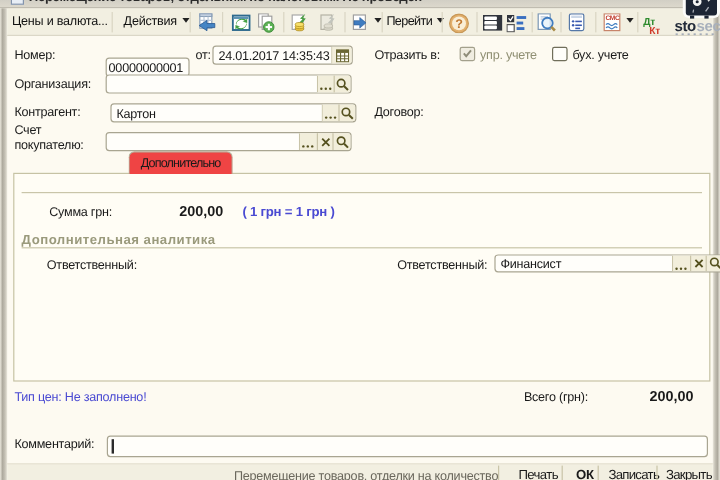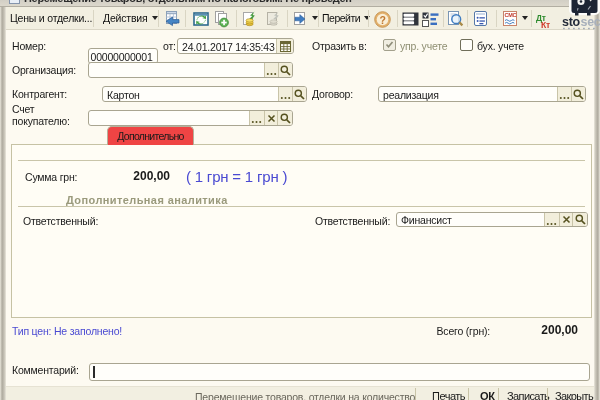--- a/index.html
+++ b/index.html
@@ -24,35 +24,35 @@
 .bseg { height:100%; display:flex; align-items:center; justify-content:center; color:#55511f; }
 .bsep { width:1px; height:100%; background:#c9c4a8; }
 .cb { position:absolute; width:13px; height:12px; border-radius:2px; background:#fffefa; border:1px solid #706e5a; }
 .cbdis { background:#f0ede1; border:1px solid #a3a08c; }
 #tab1 { left:12px; top:130px; width:88px; height:15px; background:#f0edda; border:1px solid #b5b19b; border-bottom:none; border-radius:4px 4px 0 0; text-align:center; line-height:15px; }
 #tab2 { left:107px; top:126px; width:87px; height:19px; background:#ef4444; border:1px solid #b5b19b; border-bottom:none; border-radius:5px 5px 0 0; text-align:center; line-height:18px; letter-spacing:-0.7px; z-index:3; }
 #panel { left:11px; top:144px; width:581px; height:174px; background:#fffdf5; border:1px solid #c6c2a4; z-index:2; }
 .gcap { position:absolute; color:#9a9a7c; font-weight:bold; font-size:11px; letter-spacing:0.4px; line-height:12px; white-space:nowrap; z-index:4; }
 .gline { position:absolute; height:1px; background:#c9c5a9; z-index:4; }
 .blue { color:#4a4ad2; }
-.z4 { z-index:4; }
+.z4 { z-index:4;margin-left:16px; }
 .lens { display:block; }
 </style>
 </head>
 <body>
 <div id="win">
   <div id="titlebar" class="abs">
     <div id="titleicon"></div>
     <div id="titletxt">Перемещение товаров, отдельним по налоговим. Не проведен</div>
   </div>
   <div id="lborder" class="abs"></div>
   <div id="rborder" class="abs"></div>
 
   <div id="toolbar" class="abs">
-    <div class="tbtxt" style="left:4px;">Цены и отделки...</div>
+    <div class="tbtxt" style="left:4px;">Цены и валюта...</div>
     <div class="tsep" style="left:87px;"></div>
     <div class="tbtxt" style="left:97px;">Действия <span class="drop"></span></div>
     <div class="tsep" style="left:152px;"></div>
     <div class="ticon" style="left:157px;"><svg width="17" height="17" viewBox="0 0 17 17">
           <rect x="3.5" y="0.5" width="10" height="12" fill="#fff" stroke="#8ba0b8"></rect>
           <rect x="3.5" y="0.5" width="10" height="2.2" fill="#ccd8e8" stroke="#8ba0b8"></rect>
           <line x1="7" y1="3" x2="7" y2="12.5" stroke="#b8c6d8"></line>
           <line x1="10.4" y1="3" x2="10.4" y2="12.5" stroke="#b8c6d8"></line>
           <line x1="3.5" y1="6" x2="13.5" y2="6" stroke="#b8c6d8"></line>
           <line x1="3.5" y1="9" x2="13.5" y2="9" stroke="#b8c6d8"></line>
@@ -192,96 +192,77 @@
       <span class="bseg" style="width:14px;">
           <svg class="lens" width="11" height="11" viewBox="0 0 11 11">
             <circle cx="4.3" cy="4.3" r="3.1" fill="none" stroke="#55511f" stroke-width="1.4"></circle>
             <line x1="6.8" y1="6.8" x2="10" y2="10" stroke="#55511f" stroke-width="1.7"></line>
           </svg>
         </span>
     </span>
   </div>
 
   <div class="lbl" style="left:12px; top:88px;">Контрагент:</div>
-  <div class="fld" style="left:102px; top:86px; width:205px;text-decoration:underline;">
+  <div class="fld" style="left:92px; top:86px; width:205px;text-decoration:underline;">
     <span class="txt">Картон</span>
     <span class="btns" style="width:28px;">
       <span class="bseg" style="width:13px;">
           <svg width="11" height="12" viewBox="0 0 11 12">
             <circle cx="1.8" cy="10" r="1" fill="#55511f"></circle>
             <circle cx="5.5" cy="10" r="1" fill="#55511f"></circle>
             <circle cx="9.2" cy="10" r="1" fill="#55511f"></circle>
           </svg>
         </span>
         <span class="bsep"></span>
       <span class="bseg" style="width:14px;">
           <svg class="lens" width="11" height="11" viewBox="0 0 11 11">
             <circle cx="4.3" cy="4.3" r="3.1" fill="none" stroke="#55511f" stroke-width="1.4"></circle>
             <line x1="6.8" y1="6.8" x2="10" y2="10" stroke="#55511f" stroke-width="1.7"></line>
           </svg>
         </span>
     </span>
   </div>
   <div class="lbl" style="left:312px; top:88px;">Договор:</div>
-  <div class="fld" style="left:378px; top:86px; width:208px;">
-    <span class="txt">реализация</span>
-    <span class="btns" style="width:28px;">
-      <span class="bseg" style="width:13px;">
+
+  <div class="lbl" style="left:12px; top:103px;">Счет</div>
+  <div class="lbl" style="left:12px; top:115px;">покупателю:</div>
+  <div class="fld" style="left:88px; top:110px; width:205px;">
+    <span class="btns" style="width:43px;">
+      <span class="bseg" style="width:14px;">
           <svg width="11" height="12" viewBox="0 0 11 12">
             <circle cx="1.8" cy="10" r="1" fill="#55511f"></circle>
             <circle cx="5.5" cy="10" r="1" fill="#55511f"></circle>
             <circle cx="9.2" cy="10" r="1" fill="#55511f"></circle>
           </svg>
         </span>
         <span class="bsep"></span>
+      <span class="bseg" style="width:13px;">
+          <svg width="9" height="9" viewBox="0 0 9 9">
+            <path d="M1.5 1.5 L7.5 7.5 M7.5 1.5 L1.5 7.5" stroke="#55511f" stroke-width="1.5"></path>
+          </svg>
+        </span>
+        <span class="bsep"></span>
       <span class="bseg" style="width:14px;">
           <svg class="lens" width="11" height="11" viewBox="0 0 11 11">
             <circle cx="4.3" cy="4.3" r="3.1" fill="none" stroke="#55511f" stroke-width="1.4"></circle>
             <line x1="6.8" y1="6.8" x2="10" y2="10" stroke="#55511f" stroke-width="1.7"></line>
           </svg>
         </span>
     </span>
   </div>
 
-  <div class="lbl" style="left:12px; top:103px;">Счет</div>
-  <div class="lbl" style="left:12px; top:115px;">покупателю:</div>
-  <div class="fld" style="left:88px; top:110px; width:205px;">
-    <span class="btns" style="width:43px;">
-      <span class="bseg" style="width:14px;">
-          <svg width="11" height="12" viewBox="0 0 11 12">
-            <circle cx="1.8" cy="10" r="1" fill="#55511f"></circle>
-            <circle cx="5.5" cy="10" r="1" fill="#55511f"></circle>
-            <circle cx="9.2" cy="10" r="1" fill="#55511f"></circle>
-          </svg>
-        </span>
-        <span class="bsep"></span>
-      <span class="bseg" style="width:13px;">
-          <svg width="9" height="9" viewBox="0 0 9 9">
-            <path d="M1.5 1.5 L7.5 7.5 M7.5 1.5 L1.5 7.5" stroke="#55511f" stroke-width="1.5"></path>
-          </svg>
-        </span>
-        <span class="bsep"></span>
-      <span class="bseg" style="width:14px;">
-          <svg class="lens" width="11" height="11" viewBox="0 0 11 11">
-            <circle cx="4.3" cy="4.3" r="3.1" fill="none" stroke="#55511f" stroke-width="1.4"></circle>
-            <line x1="6.8" y1="6.8" x2="10" y2="10" stroke="#55511f" stroke-width="1.7"></line>
-          </svg>
-        </span>
-    </span>
-  </div>
-
   <div id="tab2" class="abs">Дополнительно</div>
   <div id="panel" class="abs"></div>
 
   <div class="gline" style="left:18px; top:160px; width:567px;"></div>
   <div class="lbl z4" style="left:25px; top:171px;">Сумма грн:</div>
   <div class="lbl z4" style="left:100px; top:170px; width:70px; text-align:right; font-weight:bold; font-size:12px; letter-spacing:0;">200,00</div>
-  <div class="lbl blue z4" style="left:186px; top:171px; font-size:15px;">( 1 грн = 1 грн )</div>
-
-  <div class="gcap" style="left:18px; top:194px;margin-left:48px;">Дополнительная аналитика</div>
+  <div class="lbl blue z4" style="left:186px; top:171px; font-size:11px;font-weight:bold;">( 1 грн = 1 грн )</div>
+
+  <div class="gcap" style="left:18px; top:194px;">Дополнительная аналитика</div>
   <div class="gline" style="left:18px; top:206px; width:567px;"></div>
   <div class="lbl z4" style="left:23px; top:215px;">Ответственный:</div>
   <div class="lbl z4" style="left:315px; top:215px;">Ответственный:</div>
   <div class="fld z4" style="left:396px; top:212px; width:192px; height:15px;">
     <span class="txt" style="top:1px;">Финансист</span>
     <span class="btns" style="width:43px;">
       <span class="bseg" style="width:14px;">
           <svg width="11" height="12" viewBox="0 0 11 12">
             <circle cx="1.8" cy="10" r="1" fill="#55511f"></circle>
             <circle cx="5.5" cy="10" r="1" fill="#55511f"></circle>

